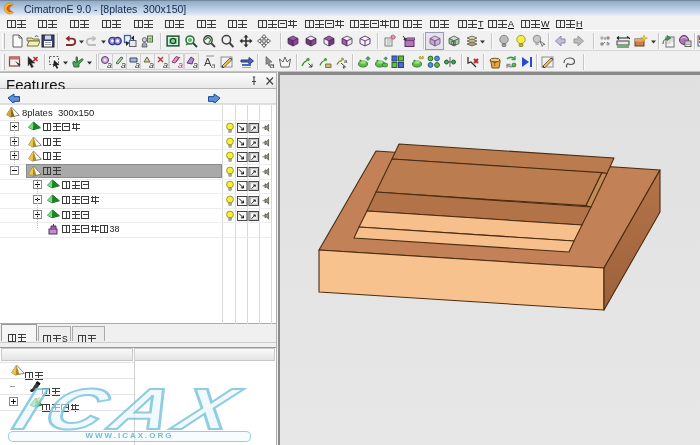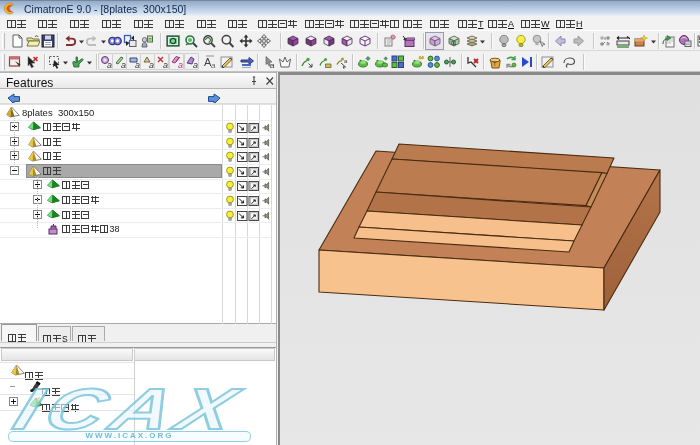--- a/index.html
+++ b/index.html
@@ -497,21 +497,21 @@
 <polygon points="399,144 614,158 607,173.5 392,159" fill="#ba7b4e"></polygon>
 <polygon points="392,159 602,172.6 586,205.6 376,192" fill="#bb7c4f"></polygon>
 <polygon points="602,172.6 607,173.5 591,207 586,205.6" fill="#c68c58"></polygon>
 <polygon points="376,192 591,207 582,225 367,211" fill="#b37349"></polygon>
 <polygon points="367,211 582,225 574,241 359,227" fill="#f6bf8c"></polygon>
 <polygon points="359,227 574,241 569,252 354,238" fill="#f6bf8c"></polygon>
 </g>
 </svg>
 <div class="abs" style="left:0;top:72px;width:277px;height:373px;background:#f0f0f0"></div>
 <div class="abs" style="left:0;top:72px;width:277px;height:17px;background:linear-gradient(#fcfcfc,#e8e8e8);border:1px solid #b4b4b4;border-left:none"></div>
-<div class="abs" style="left:6px;top:76px;font-size:12px;color:#111">Features</div>
+<div class="abs" style="left:6px;top:76px;font-size:15px;color:#111">Features</div>
 <svg class="abs" style="left:250px;top:76px" width="25" height="10">
 <g stroke="#444" fill="none">
       <path d="M4 1v4.5M2 5.5h4M2.8 1h2.4M4 5.5V9" stroke-width="1.1"></path>
 <path d="M16.5 1.5l6.5 7M23 1.5l-6.5 7" stroke-width="1.2"></path>
     </g>
   </svg>
 <div class="abs" style="left:0;top:89px;width:276px;height:235px;background:#fff;border-bottom:1px solid #aaa"></div>
 <div class="abs" style="left:222px;top:89px;width:1px;height:235px;background:#d8d8d8"></div>
 <div class="abs" style="left:235px;top:89px;width:1px;height:235px;background:#d8d8d8"></div>
 <div class="abs" style="left:247px;top:89px;width:1px;height:235px;background:#d8d8d8"></div>

